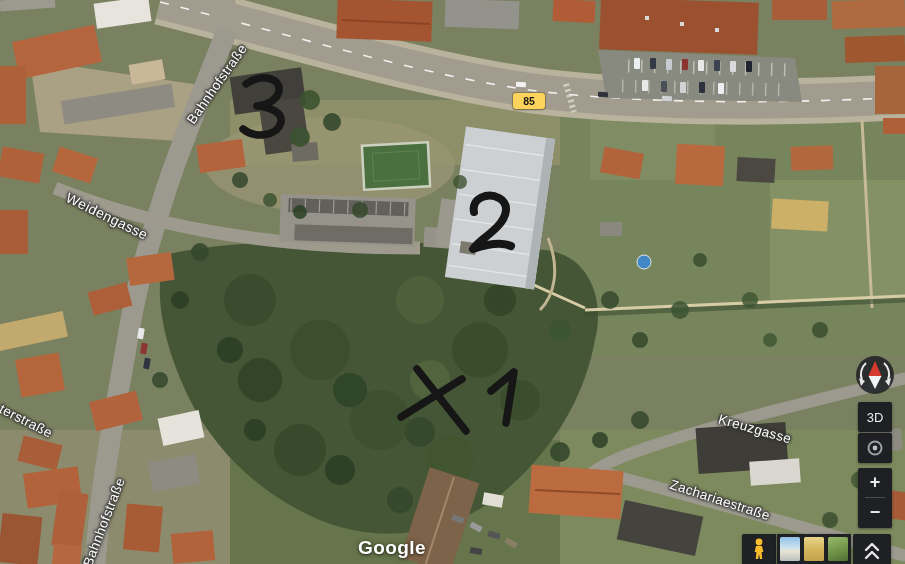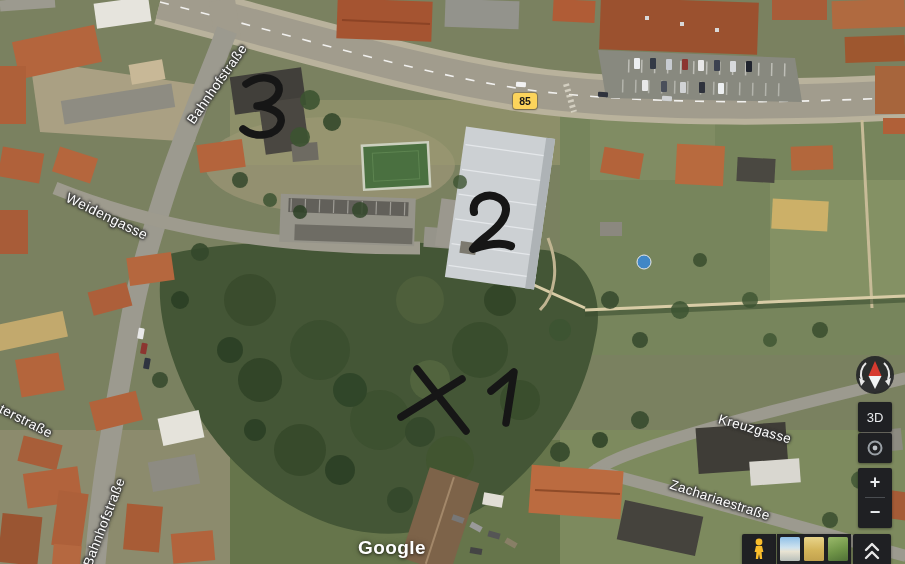--- a/index.html
+++ b/index.html
@@ -22,21 +22,21 @@
   }
   .lbl-bahnhof-top{left:217px;top:84px;transform:translate(-50%,-50%) rotate(-55deg);}
   .lbl-weiden{left:107px;top:216px;font-size:14px;transform:translate(-50%,-50%) rotate(26deg);}
   .lbl-ter{left:26px;top:421px;transform:translate(-50%,-50%) rotate(27deg);}
   .lbl-bahnhof-bottom{left:104px;top:522px;transform:translate(-50%,-50%) rotate(-69deg);}
   .lbl-kreuz{left:755px;top:429px;transform:translate(-50%,-50%) rotate(16deg);}
   .lbl-zachariae{left:720px;top:500px;transform:translate(-50%,-50%) rotate(18deg);}
 
   
   .route-shield{
-    position:absolute;left:513px;top:93px;width:24px;height:16px;
+    position:absolute;left:513px;top:93px;width:32px;height:16px;
     background:var(--route-shield-bg,#fcd45b);border-radius:3px;
     box-shadow:0 0 0 1px rgba(90,70,10,.35),0 1px 2px rgba(0,0,0,.3);
     display:flex;align-items:center;justify-content:center;
     font-size:10.5px;font-weight:bold;color:#1a1a1a;
   }
 
   
   .google-logo{
     position:absolute;left:358px;top:537px;
     color:#fff;font-size:19px;font-weight:bold;letter-spacing:.4px;

